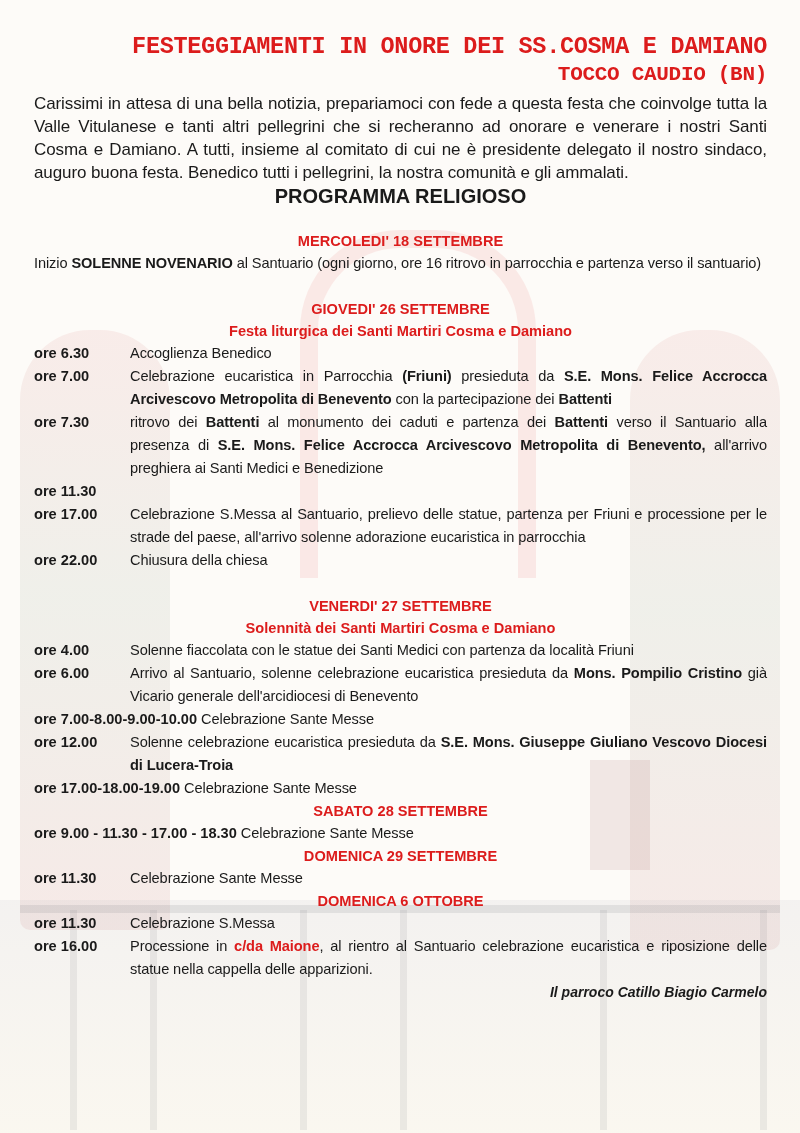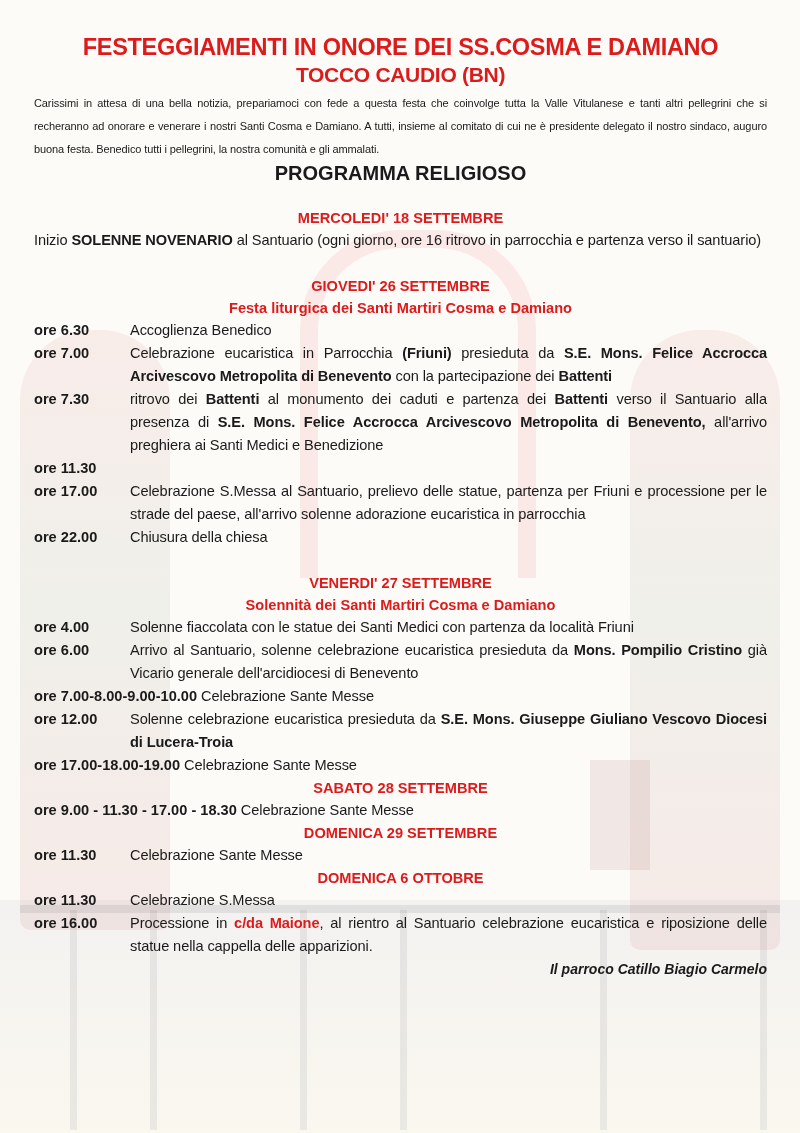--- a/index.html
+++ b/index.html
@@ -22,27 +22,27 @@
     background: linear-gradient(180deg, rgba(200,60,60,0.08), rgba(120,140,110,0.10) 45%, rgba(180,60,60,0.09));
     border-radius: 70px 70px 10px 10px; }
   .bg .altar { left: 0; top: 900px; width: 800px; height: 233px;
     background: linear-gradient(180deg, rgba(160,160,170,0.10), rgba(230,220,180,0.12)); }
   .bg .rail { left: 20px; top: 905px; width: 760px; height: 8px; background: rgba(120,120,130,0.15); }
   .bg .post { top: 910px; width: 7px; height: 220px; background: rgba(120,120,130,0.12); }
   .bg .window { left: 590px; top: 760px; width: 60px; height: 110px; background: rgba(140,60,60,0.10); }
 
   .page { position: absolute; left: 34px; top: 32px; width: 733px; z-index: 1; }
   .title {
-    text-align: center; color: #dc1c1c; font-weight: bold;
+    text-align: right; color: #dc1c1c; font-weight: bold;
     font-size: 23.5px; line-height: 30px; letter-spacing: -0.3px;
-    font-family: Liberation Sans, sans-serif;
+    font-family: Liberation Mono, monospace;
   }
   .subtitle { font-size: 21px; line-height: 26px; }
   .intro {
-    font-size: 11px; line-height: 23px; text-align: justify;
+    font-size: 17px; line-height: 23px; text-align: justify;
     margin-top: 4px; letter-spacing: -0.1px;
   }
   .program-heading { text-align: center; font-weight: bold; font-size: 20px; line-height: 22px; margin-top: 1px; }
   .day { text-align: center; color: #dc1c1c; font-weight: bold; font-size: 14.6px; line-height: 22px; }
   .day-sub { text-align: center; color: #dc1c1c; font-weight: bold; font-size: 14.6px; line-height: 22px; }
   .gap { height: 23px; }
   .row { display: flex; font-size: 14.6px; line-height: 23px; }
   .time { font-weight: bold; width: 96px; flex: 0 0 96px; white-space: nowrap; }
   .desc { flex: 1; text-align: justify; letter-spacing: -0.1px; }
   .desc b { font-weight: bold; }

